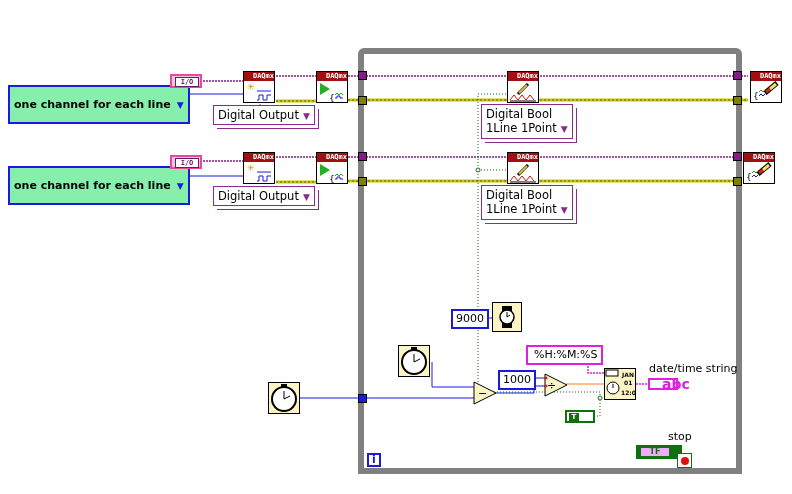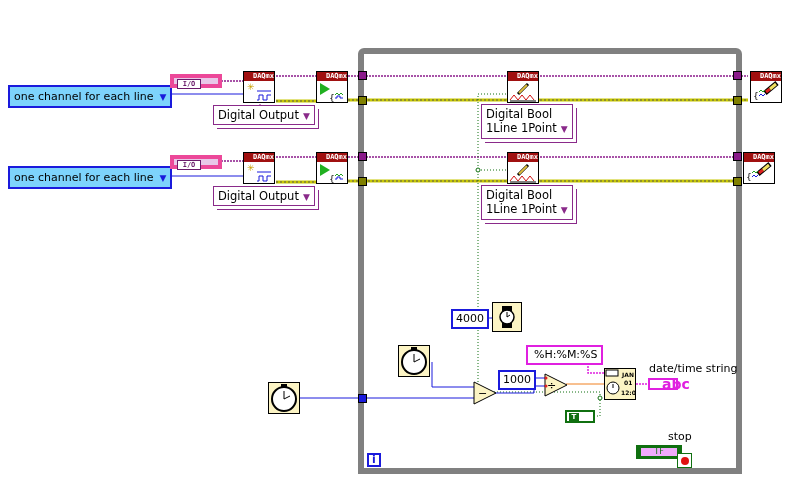--- a/index.html
+++ b/index.html
@@ -1,24 +1,24 @@
 <!DOCTYPE html>
 <html><head>
 <meta charset="utf-8">
 <style>
   html, body { margin:0; padding:0; background:#ffffff; }
   body { width:792px; height:494px; position:relative; overflow:hidden; font-family:"DejaVu Sans", sans-serif; }
   .abs { position:absolute; }
   #wires { position:absolute; left:0; top:0; width:792px; height:494px; }
   .loop-frame { position:absolute; left:358px; top:48px; width:384px; height:426px; border:6px solid #808080; border-radius:6px 6px 0 0; box-sizing:border-box; }
-  .ring { position:absolute; height:19px; border:2px solid #1a1adc; background:#7dd3fc; color:#000; font-size:11px; line-height:19px; padding:0 4px; box-sizing:content-box; white-space:nowrap; }
+  .ring { position:absolute; height:19px; border:2px solid #1a1adc; background:#86efac; color:#000; font-size:11px; line-height:19px; padding:8px 4px; box-sizing:content-box; white-space:nowrap;font-weight:bold; }
   .ring .arrow { color:#1a1adc; font-size:9px; margin-left:6px; }
   .enum { position:absolute; border:1px solid #8a2a8a; background:#fff; color:#000; font-size:11.5px; padding:2px 4px; white-space:nowrap; box-shadow:3px 3px 0 #fff, 4px 4px 0 #8a2a8a; }
   .enum .arrow { color:#8a2a8a; font-size:9px; margin-left:4px; }
-  .io-const { position:absolute; width:52px; height:14px; border:4px solid #ec4899; background:#e8c8e8; box-sizing:border-box; }
+  .io-const { position:absolute; width:32px; height:14px; border:2px solid #ec4899; background:#e8c8e8; box-sizing:border-box; }
   .io-const .inner { position:absolute; left:3px; top:1px; width:22px; height:8px; border:1px solid #6a1a6a; background:#fff; font-family:"DejaVu Sans Mono", monospace; font-size:7px; line-height:8px; text-align:center; color:#6a1a6a; font-weight:bold; }
   .daq { position:absolute; width:32px; height:32px; border:1px solid #000; background:#fff; box-sizing:border-box; }
   .daq .hdr { height:9px; background:#a01010; color:#fff; font-family:"DejaVu Sans Mono", monospace; font-size:7px; line-height:9px; text-align:right; font-weight:bold; }
   .daq svg { position:absolute; left:0; top:9px; }
   .tunnel { position:absolute; width:9px; height:9px; border:1px solid #000; box-sizing:border-box; }
   .tun-purple { background:#8a1a8a; }
   .tun-olive { background:#808000; }
   .tun-blue { background:#1a1adc; }
   .numconst { position:absolute; border:2px solid #1a1adc; background:#fff; font-size:11px; padding:1px 3px; line-height:14px; color:#000; }
   .strconst { position:absolute; border:2px solid #e020e0; background:#fff; font-size:11px; padding:1px 3px; line-height:14px; color:#000; }
@@ -175,21 +175,21 @@
   <svg width="30" height="22">
     <line x1="14" y1="12" x2="26" y2="2" stroke="#000" stroke-width="5"></line>
     <line x1="15" y1="11" x2="19" y2="8" stroke="#e02020" stroke-width="3"></line>
     <line x1="19" y1="8" x2="25" y2="3" stroke="#f0e060" stroke-width="3"></line>
     <text x="2" y="18" font-size="9">{</text>
     <polyline points="8,11 10,9 12,11 14,9" fill="none" stroke="#20a020"></polyline>
     <polyline points="8,15 10,13 12,15 14,13" fill="none" stroke="#1a1adc"></polyline>
   </svg>
 </div>
 
-<div class="numconst" style="left:451px; top:309px;">4000</div>
+<div class="numconst" style="left:451px; top:309px;">9000</div>
 <div class="clockbox" style="left:492px; top:302px; width:30px; height:30px;">
   <svg width="28" height="28">
     <rect x="9" y="3" width="10" height="22" fill="#000"></rect>
     <circle cx="14" cy="14" r="7" fill="#fff" stroke="#000" stroke-width="1.5"></circle>
     <line x1="14" y1="14" x2="14" y2="9" stroke="#000"></line>
     <line x1="14" y1="14" x2="17" y2="12" stroke="#000"></line>
   </svg>
 </div>
 
 <div class="clockbox" style="left:398px; top:345px;">
@@ -240,19 +240,19 @@
 <div class="abs" style="left:648px; top:378px; width:30px; height:12px; border:2px solid #e020e0; background:#fff; box-sizing:border-box; font-size:14px; font-weight:bold; color:#e020e0; line-height:8px; padding-left:12px;">
   <span>abc</span>
 </div>
 
 <div class="bool-const" style="left:565px; top:410px;">
   <div style="position:absolute; left:2px; top:1px; width:10px; height:8px; background:#107010; color:#fff; font-size:7px; font-weight:bold; line-height:8px; text-align:center;">T</div>
 </div>
 
 <div class="label" style="left:636px; top:430px;margin-left:32px;">stop</div>
 <div class="tf-ind" style="left:636px; top:445px;">
-  <div style="position:absolute; left:3px; top:1px; width:36px; height:8px; background:#f0abfc; color:#107010; font-size:8px; font-weight:normal; line-height:8px; text-align:center;">TF</div>
+  <div style="position:absolute; left:3px; top:1px; width:28px; height:8px; background:#f0abfc; color:#107010; font-size:8px; font-weight:bold; line-height:8px; text-align:center;">TF</div>
 </div>
 <div class="stop-btn" style="left:677px; top:453px;">
   <div style="position:absolute; left:3px; top:3px; width:8px; height:8px; border-radius:50%; background:#e01010;"></div>
 </div>
 
 <div class="iter" style="left:367px; top:453px;">i</div>
 
 </body></html>

